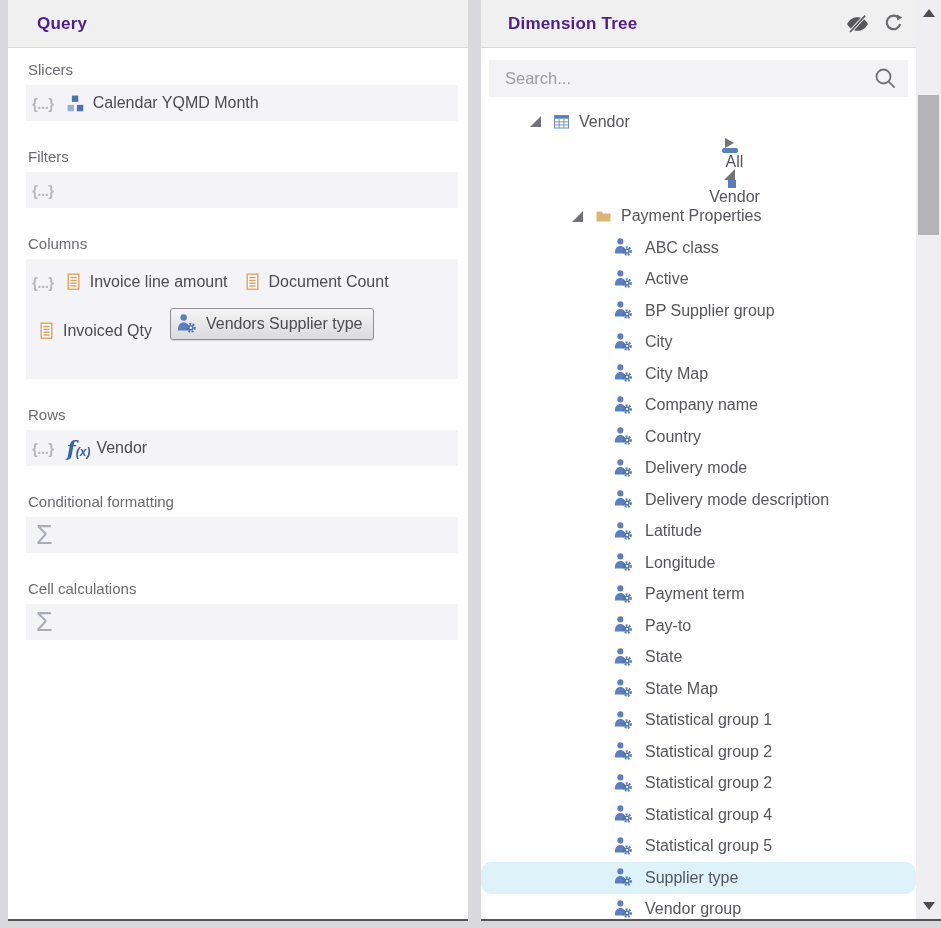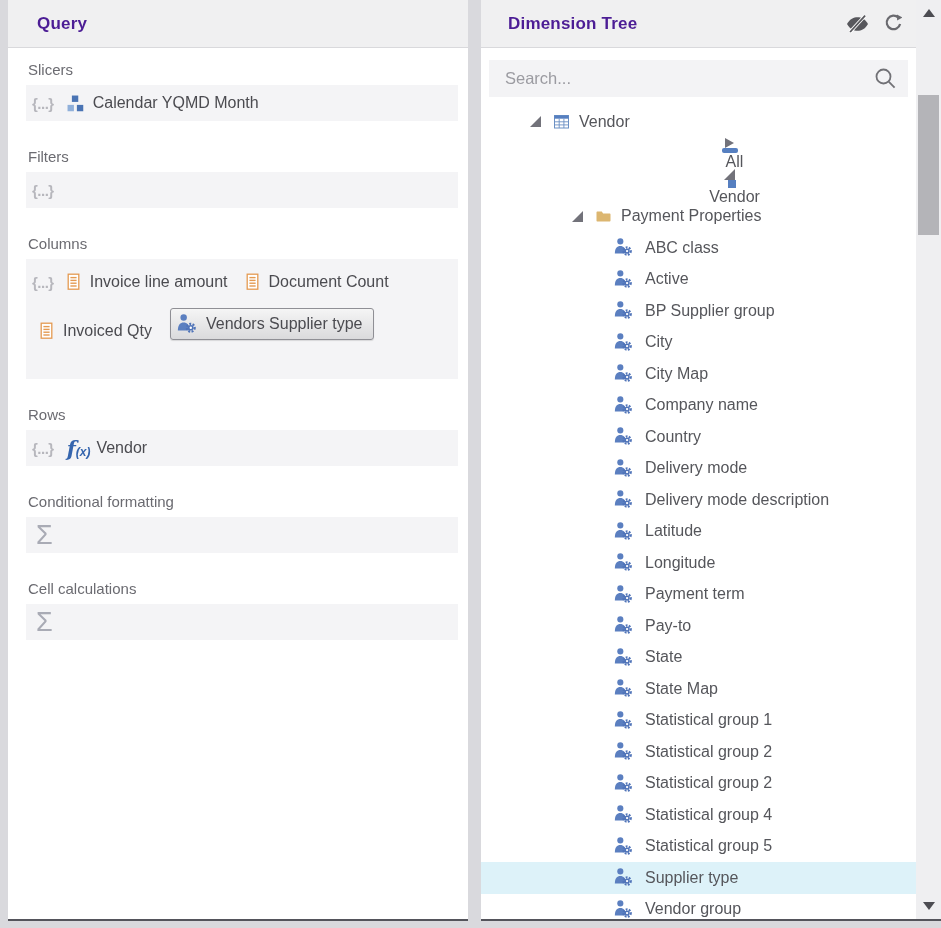--- a/index.html
+++ b/index.html
@@ -54,21 +54,21 @@
     position:absolute;inset:0;width:100%;height:100%;box-sizing:border-box;
     background:transparent;border:none;outline:none;
     padding:0 44px 0 16px;font-size:16.5px;color:#b91c1c;
     font-family:"Liberation Sans","DejaVu Sans",sans-serif;
   }
   .search-box input::placeholder{color:#9b9ba1;opacity:1;}
   .search-box .mag{position:absolute;right:12px;top:7px;}
 
   .tree{margin-top:9px;}
   .trow{height:31.5px;display:flex;align-items:center;font-size:16px;color:#55565b;box-sizing:border-box;}
-  .trow.selected{background:#ddf2f9;}
+  .trow.selected{background:#ddf2f9;border-radius:11px;}
   .d0{padding-left:46px;} .d1{padding-left:72px;flex-direction:column;} .d2{padding-left:88px;} .d3{padding-left:133px;}
   .exp-slot{width:16px;display:flex;justify-content:center;margin-right:10px;flex:none;}
   .exp-open{width:0;height:0;border-bottom:11px solid #72727a;border-left:11px solid transparent;}
   .exp-closed{width:0;height:0;border-left:9px solid #72727a;border-top:5.5px solid transparent;border-bottom:5.5px solid transparent;}
   .icon-slot{display:flex;align-items:center;margin-right:9px;flex:none;}
   .d3 .icon-slot{margin-right:12px;}
   .tlabel{white-space:nowrap;}
   .allbar{width:16px;height:5px;background:#567fc0;border-radius:2px;}
   .lvlsq{width:8px;height:8px;background:#567fc0;margin-left:4px;}
 

